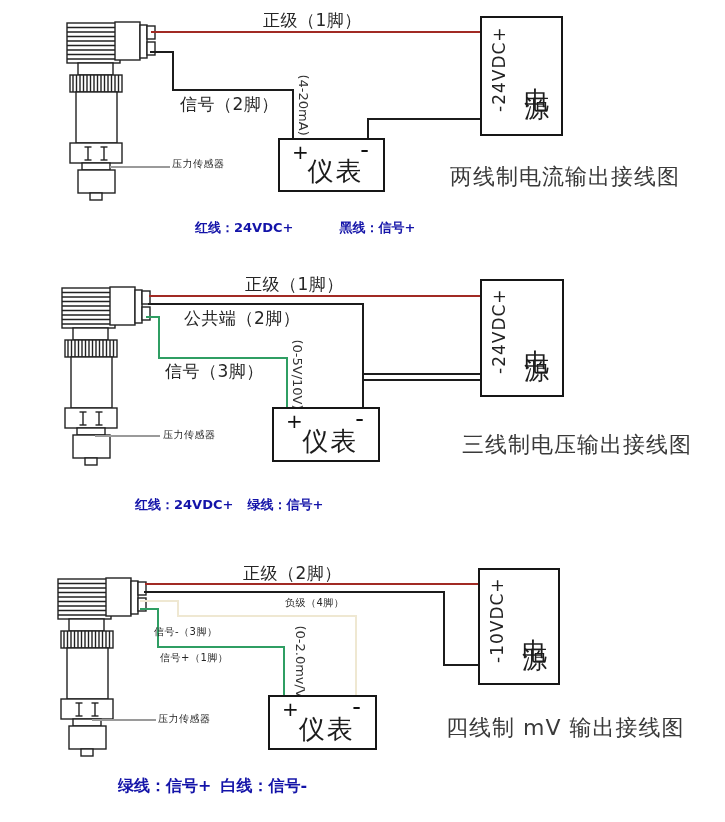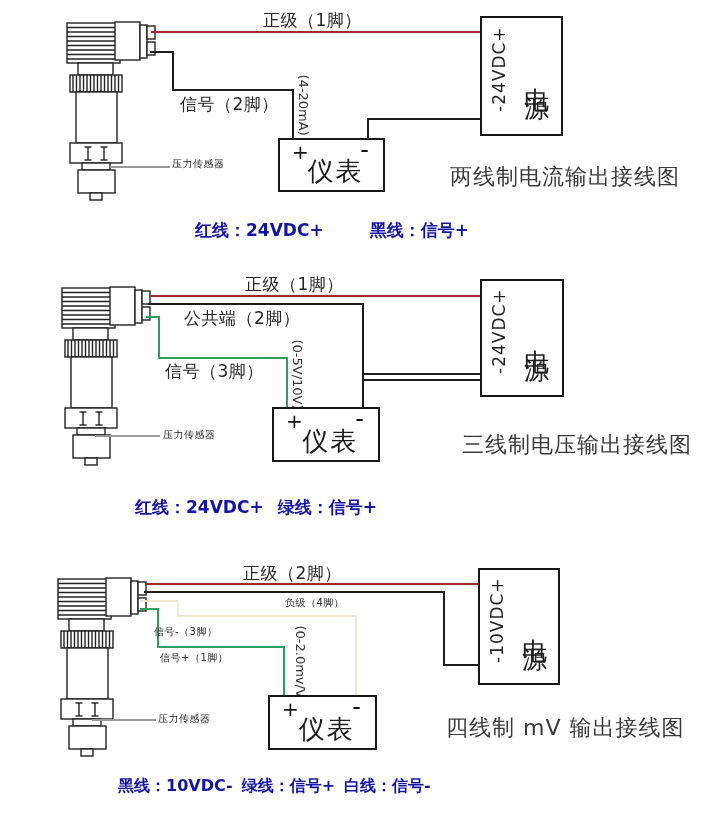--- a/index.html
+++ b/index.html
@@ -19,21 +19,21 @@
   .lbl{position:absolute;font-size:17px;color:#262626;white-space:nowrap;letter-spacing:0.5px;}
   .lbl-sm{font-size:10px;}
   .range{position:absolute;font-size:13px;color:#333;white-space:nowrap;text-align:center;transform:rotate(90deg);}
   .box{position:absolute;border:2px solid #161616;background:#fff;}
   .meter .plus{position:absolute;left:12px;top:0px;font-size:20px;color:#111;}
   .meter .minus{position:absolute;right:14px;top:-4px;font-size:24px;color:#111;}
   .meter .mlabel{position:absolute;left:54%;bottom:1px;transform:translateX(-50%);font-size:26px;color:#1c1c1c;letter-spacing:2px;white-space:nowrap;}
   .power .pside{position:absolute;left:-20px;top:calc(50% - 11px);width:74px;text-align:center;font-size:17px;color:#222;letter-spacing:1px;transform:rotate(-90deg);white-space:nowrap;}
   .power .pmain{position:absolute;left:38px;top:50%;transform:translateY(-50%);writing-mode:vertical-rl;font-size:25px;color:#1c1c1c;letter-spacing:9px;white-space:nowrap;}
   .title{position:absolute;font-size:22px;color:#3a3a3a;letter-spacing:1px;white-space:nowrap;}
-  .legend{position:absolute;display:flex;font-weight:bold;color:#1313a8;font-size:17px;white-space:nowrap;}
+  .legend{position:absolute;display:flex;font-weight:bold;color:#1313a8;font-size:13px;white-space:nowrap;}
   .legend span{white-space:nowrap;}
   .g1{gap:46px;} .g2{gap:14px;} .g3{gap:9px;font-size:16px;}
   svg.sensor{position:absolute;overflow:visible;}
 </style>
 </head>
 <body>
 
 <svg width="0" height="0" style="position:absolute">
   <defs>
     <g id="sensor" stroke="#222" stroke-width="1.4" fill="none">
@@ -195,19 +195,18 @@
     </div>
 
     <div class="box power" style="left:478px;top:568px;width:78px;height:113px">
       <span class="pside">-10VDC+</span>
       <span class="pmain">电源</span>
     </div>
 
     <span class="title" style="left:446px;top:713px">四线制 mV 输出接线图</span>
 
     <div class="legend g3" style="left:118px;top:776px">
-      <span>黑线：10VDC-</span>
       <span>绿线：信号+</span>
       <span>白线：信号-</span>
     </div>
   </section>
 
 </div>
 
 </body></html>

